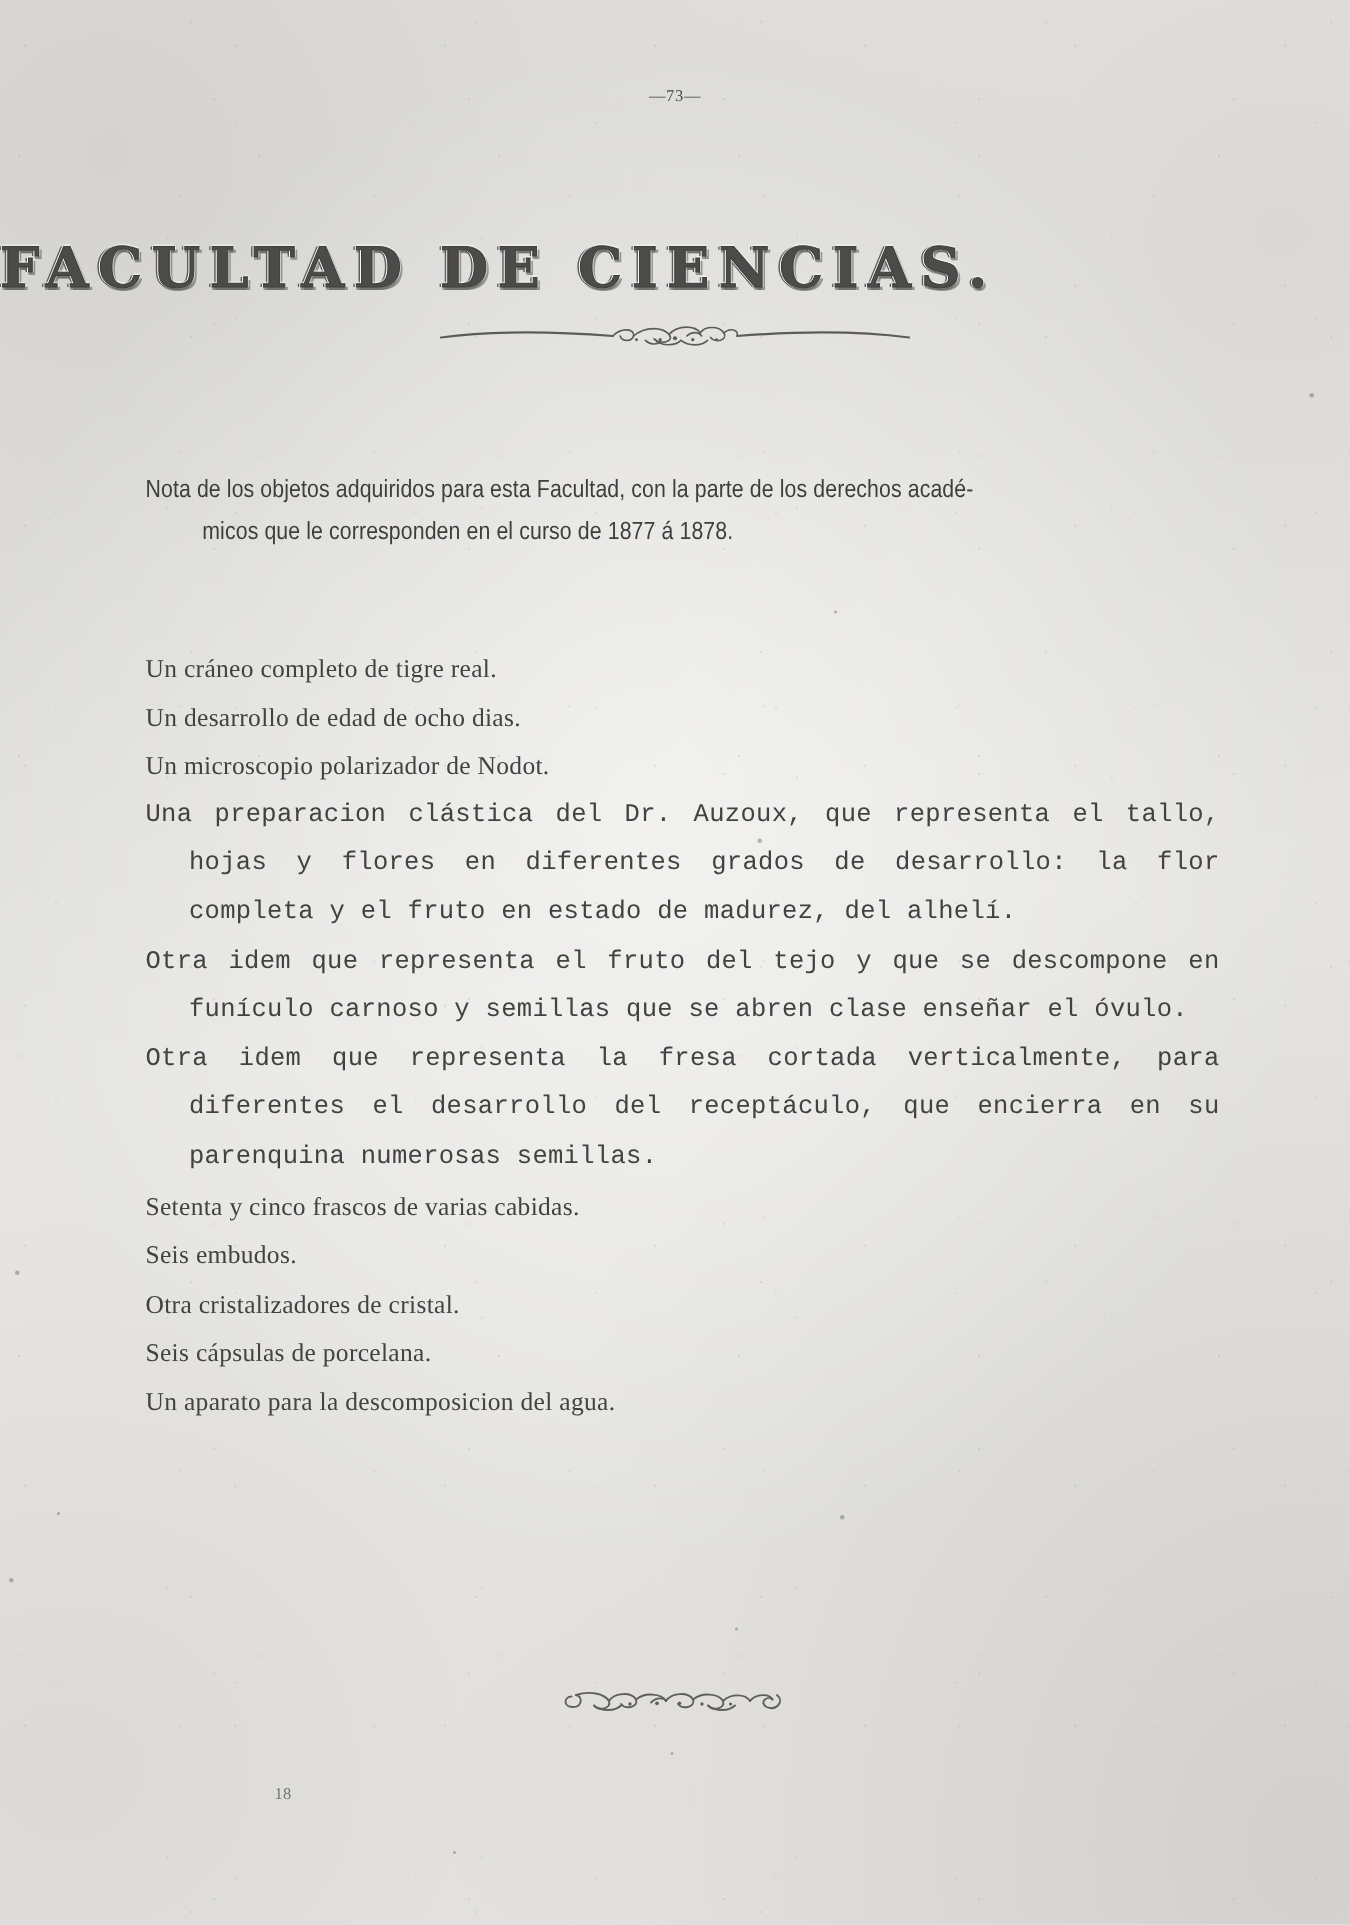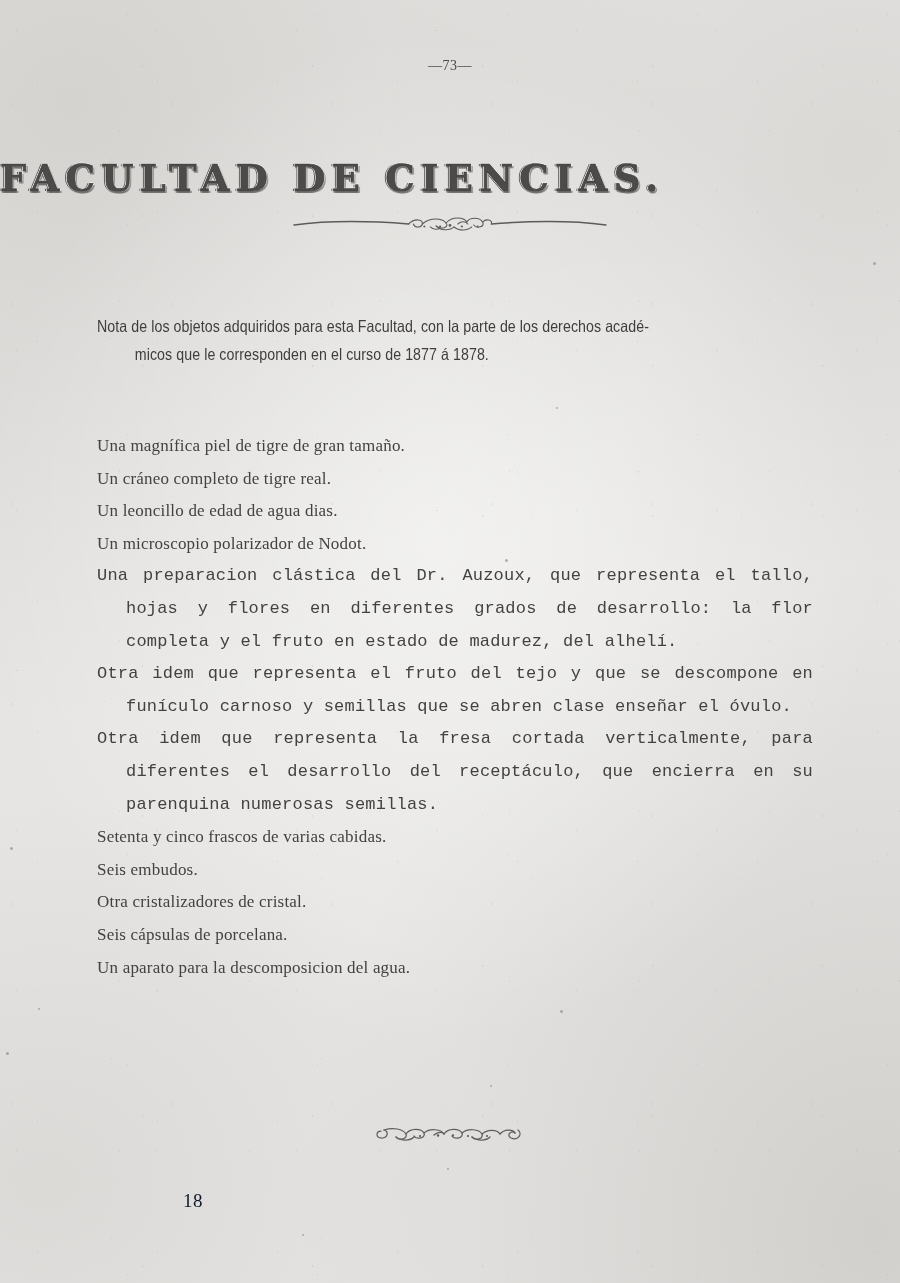--- a/index.html
+++ b/index.html
@@ -50,21 +50,21 @@
     background-size: 140px 160px, 190px 210px, 120px 130px, 170px 150px, 210px 180px, 160px 200px, 130px 170px;
   }
 
   
   .folio {
     position: absolute;
     top: 58px;
     left: 0;
     right: 0;
     text-align: center;
-    font-size: 14px;
+    font-size: 11px;
     letter-spacing: .04em;
     color: #4a4947;
   }
 
   
   .title-block {
     position: absolute;
     top: 160px;
     left: 0;
     right: 0;
@@ -141,22 +141,22 @@
     right: 0;
     text-align: center;
   }
   .end-ornament svg { opacity: .80; }
 
   
   .signature {
     position: absolute;
     top: 1190px;
     left: 183px;
-    font-size: 19px;
-    color: #0f172a;
+    font-size: 11px;
+    color: #737373;
     letter-spacing: .02em;
     font-family: Liberation Serif, serif;
   }
 
   
   .speck {
     position: absolute;
     background: #7b7a77;
     border-radius: 50%;
     opacity: .55;
@@ -208,23 +208,22 @@
       </g>
     </svg>
   </div>
 
   <div class="nota">
     <span class="l1">Nota de los objetos adquiridos para esta Facultad, con la parte de los derechos acadé-</span>
     <span class="l2">micos que le corresponden en el curso de 1877 á 1878.</span>
   </div>
 
   <div class="entries">
-    <p class="entry"><span class="first-line">Una magnífica piel de tigre de gran tamaño.</span></p>
     <p class="entry"><span class="first-line">Un cráneo completo de tigre real.</span></p>
-    <p class="entry"><span class="first-line">Un leoncillo de edad de agua dias.</span></p>
+    <p class="entry"><span class="first-line">Un desarrollo de edad de ocho dias.</span></p>
     <p class="entry"><span class="first-line">Un microscopio polarizador de Nodot.</span></p>
     <p class="entry wide"><span class="first-line">Una preparacion clástica del Dr. Auzoux, que representa el tallo, hojas y flores en diferentes grados de desarrollo: la flor completa y el fruto en estado de madurez, del alhelí.</span></p>
     <p class="entry wide"><span class="first-line">Otra idem que representa el fruto del tejo y que se descompone en funículo carnoso y semillas que se abren clase enseñar el óvulo.</span></p>
     <p class="entry wide"><span class="first-line">Otra idem que representa la fresa cortada verticalmente, para diferentes el desarrollo del receptáculo, que encierra en su parenquina numerosas semillas.</span></p>
     <p class="entry"><span class="first-line">Setenta y cinco frascos de varias cabidas.</span></p>
     <p class="entry"><span class="first-line">Seis embudos.</span></p>
     <p class="entry"><span class="first-line">Otra cristalizadores de cristal.</span></p>
     <p class="entry"><span class="first-line">Seis cápsulas de porcelana.</span></p>
     <p class="entry"><span class="first-line">Un aparato para la descomposicion del agua.</span></p>
   </div>

